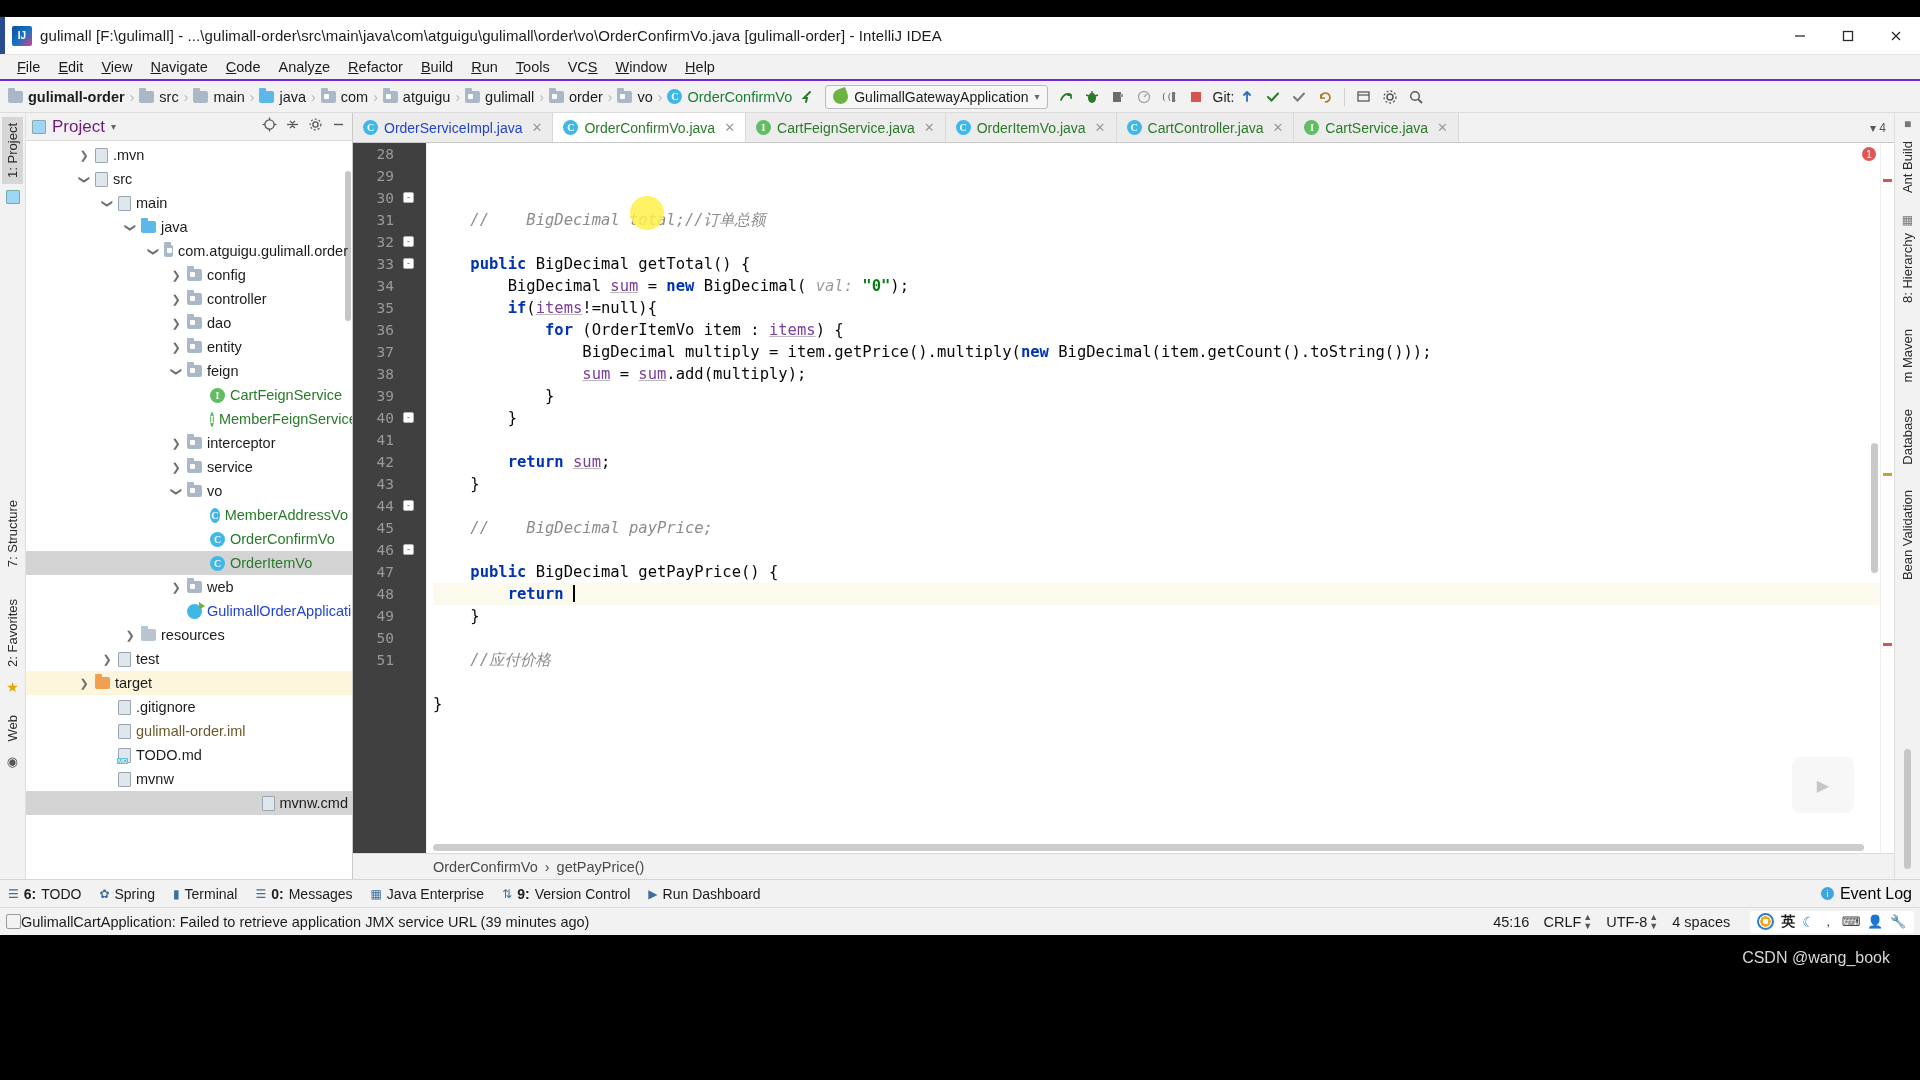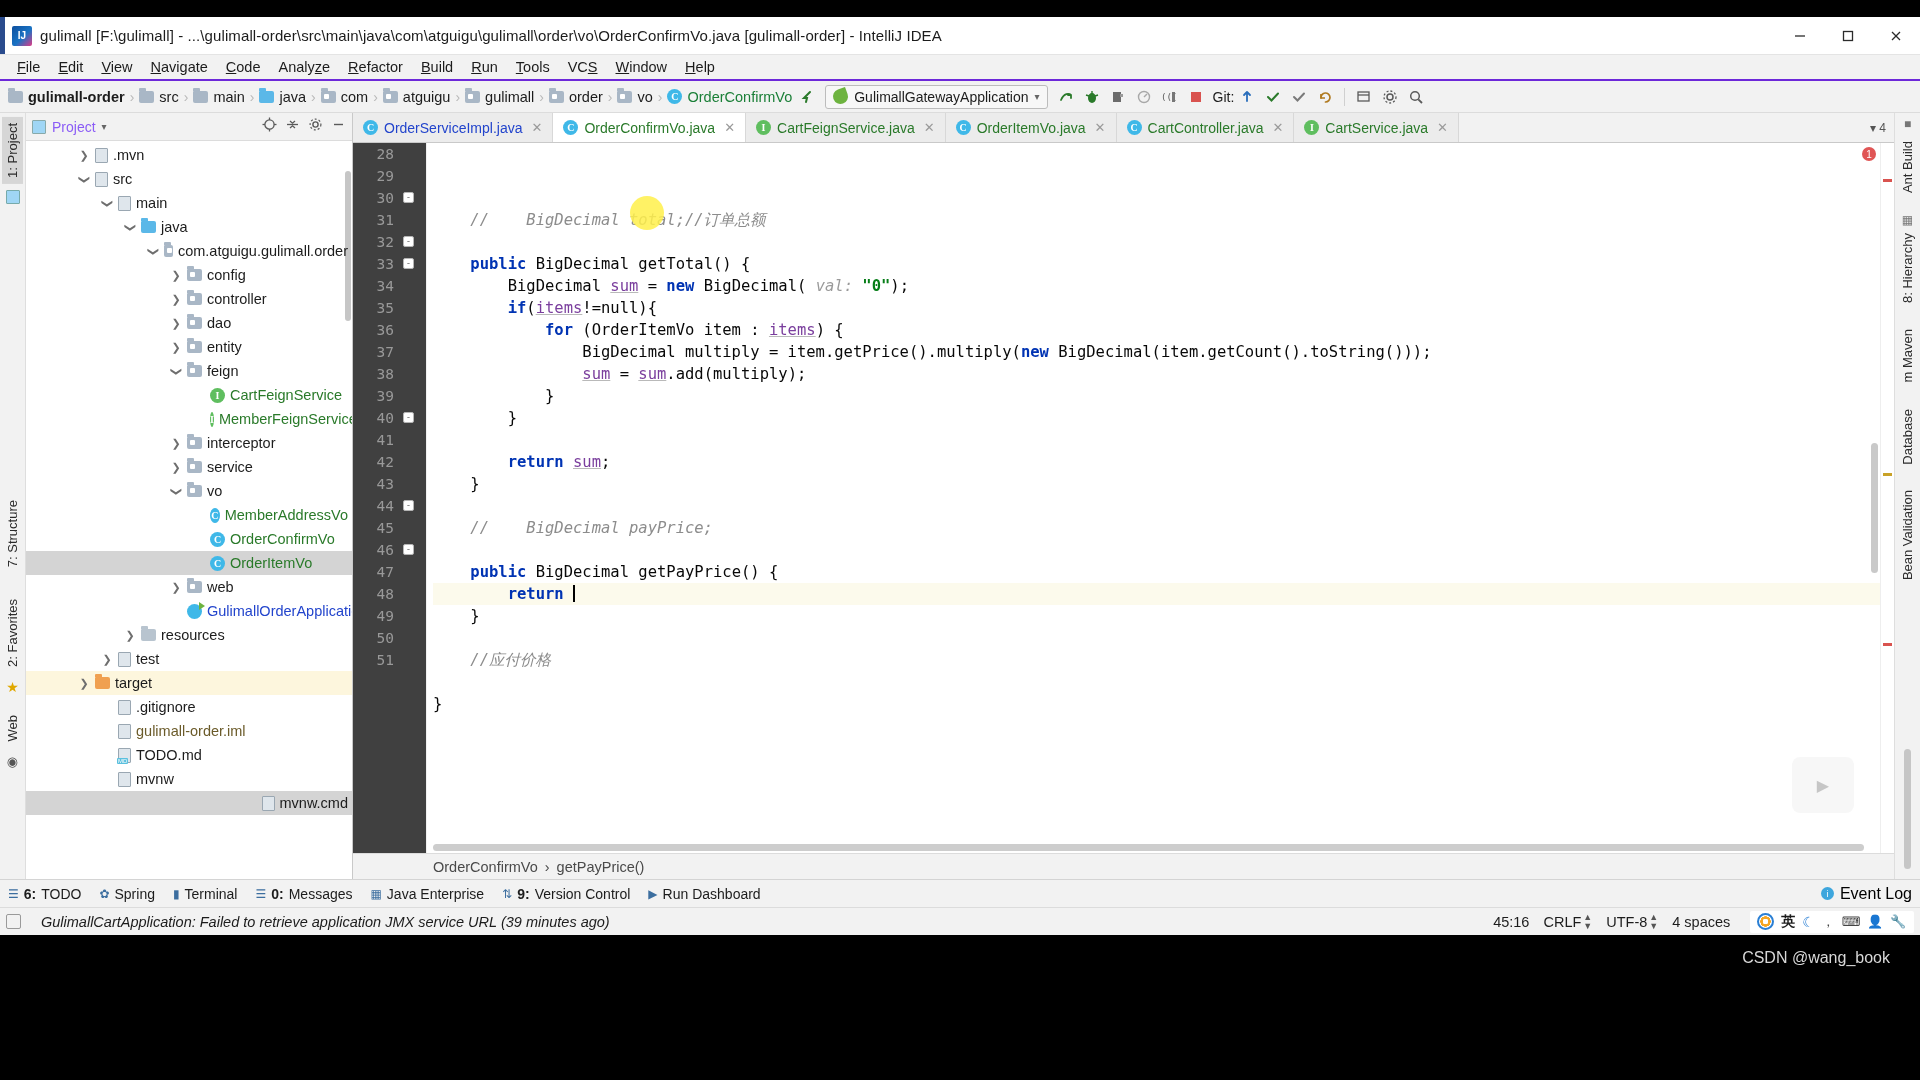--- a/index.html
+++ b/index.html
@@ -146,21 +146,21 @@
   .project-panel {
     width: 327px; flex: 0 0 327px; background: #ffffff;
     display: flex; flex-direction: column; border-right: 1px solid #c9c9c9;
     min-width: 0;
   }
   .panel-head {
     height: 28px; background: #f2f2f2; border-bottom: 1px solid #dcdcdc;
     display: flex; align-items: center; padding: 0 6px; gap: 6px;
     flex: 0 0 28px;
   }
-  .panel-head .ph-title { font-size: 14px; color: #8b5cf6; }
+  .panel-head .ph-title { font-size: 17px; color: #701a75; }
   .ph-box {
     width: 14px; height: 14px; border: 1px solid #8aa; background: #9fd6f5; border-radius: 1px;
   }
   .ph-actions { margin-left: auto; display: flex; gap: 8px; align-items: center; color: #4a4a4a; }
   .tree {
     flex: 1 1 auto; overflow: hidden; padding-top: 2px; position: relative;
     background: #fff;
   }
   .trow {
     height: 24px; display: flex; align-items: center; gap: 5px;
@@ -316,21 +316,21 @@
     width: 13px; height: 13px; border-radius: 50%; background: #3ea6dd;
     color: #fff; font-size: 9px; display: flex; align-items: center; justify-content: center;
   }
 
   
   .statusbar {
     height: 28px; flex: 0 0 28px; background: #f2f2f2;
     border-top: 1px solid #dcdcdc; display: flex; align-items: center;
     padding: 0 6px; gap: 8px; font-size: 14.5px; color: #1c1c1c;
   }
-  .sb-left { display: flex; align-items: center; gap: 20px; font-style: italic; }
+  .sb-left { display: flex; align-items: center; gap: 0; }
   .sb-ic { width: 15px; height: 15px; border: 1px solid #9a9a9a; border-radius: 2px; }
   .sb-right { margin-left: auto; display: flex; align-items: center; gap: 14px; text-align: right; }
   .sb-item { display: flex; align-items: center; gap: 2px; white-space: nowrap; }
   .spin { font-size: 9px; color: #555; line-height: 9px; }
   .ime-tray {
     display: flex; align-items: center; gap: 7px; background: #fff;
     padding: 2px 7px; border-radius: 2px; margin-left: 6px;
   }
   .ime-u {
     width: 17px; height: 17px; border-radius: 50%;

